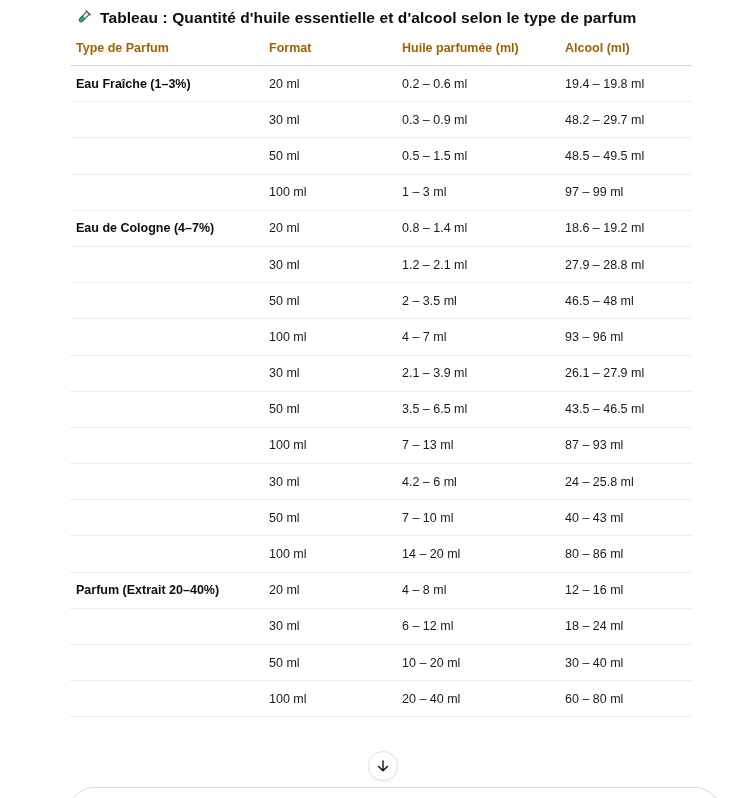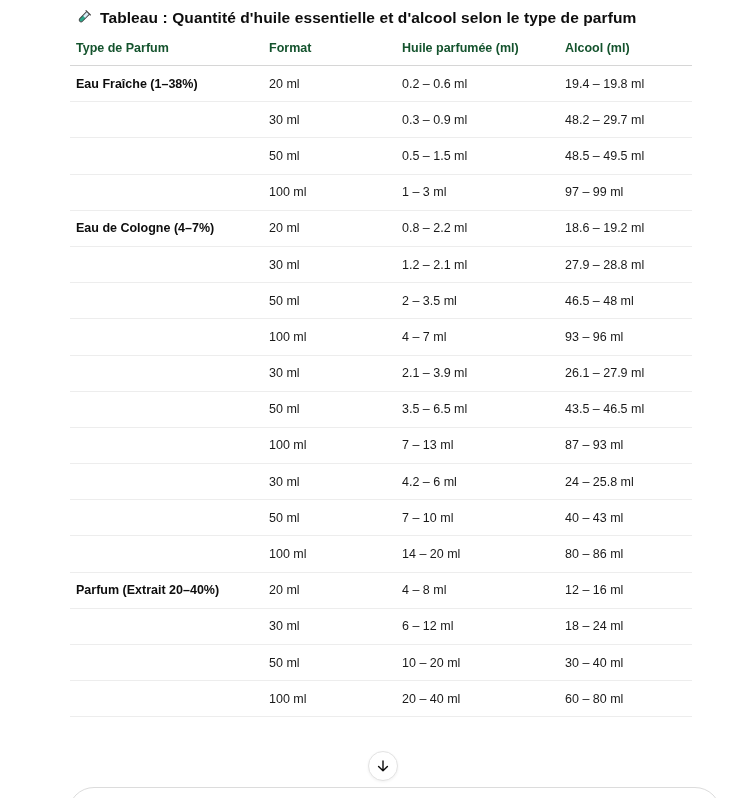--- a/index.html
+++ b/index.html
@@ -37,21 +37,21 @@
   }
   col.c1 { width: 193px; }
   col.c2 { width: 133px; }
   col.c3 { width: 163px; }
   col.c4 { width: 133px; }
 
   th {
     text-align: left;
     font-size: 12.5px;
     font-weight: 700;
-    color: #14532d;
+    color: #a16207;
     padding: 7px 6px 10px 6px;
     border-bottom: 1px solid #d6d6d6;
     white-space: nowrap;
   }
   td {
     font-size: 12.5px;
     font-weight: 400;
     color: #1a1a1a;
     height: 36.2px;
     box-sizing: border-box;
@@ -123,21 +123,21 @@
     <thead>
       <tr>
         <th>Type de Parfum</th>
         <th>Format</th>
         <th>Huile parfumée (ml)</th>
         <th>Alcool (ml)</th>
       </tr>
     </thead>
     <tbody>
     <tr>
-      <td class="cell-type">Eau Fraîche (1–38%)</td>
+      <td class="cell-type">Eau Fraîche (1–3%)</td>
       <td class="cell-format">20 ml</td>
       <td class="cell-huile">0.2 – 0.6 ml</td>
       <td class="cell-alcool">19.4 – 19.8 ml</td>
     </tr>
 
     <tr>
       <td class="cell-type"></td>
       <td class="cell-format">30 ml</td>
       <td class="cell-huile">0.3 – 0.9 ml</td>
       <td class="cell-alcool">48.2 – 29.7 ml</td>
@@ -153,21 +153,21 @@
     <tr>
       <td class="cell-type"></td>
       <td class="cell-format">100 ml</td>
       <td class="cell-huile">1 – 3 ml</td>
       <td class="cell-alcool">97 – 99 ml</td>
     </tr>
 
     <tr>
       <td class="cell-type">Eau de Cologne (4–7%)</td>
       <td class="cell-format">20 ml</td>
-      <td class="cell-huile">0.8 – 2.2 ml</td>
+      <td class="cell-huile">0.8 – 1.4 ml</td>
       <td class="cell-alcool">18.6 – 19.2 ml</td>
     </tr>
 
     <tr>
       <td class="cell-type"></td>
       <td class="cell-format">30 ml</td>
       <td class="cell-huile">1.2 – 2.1 ml</td>
       <td class="cell-alcool">27.9 – 28.8 ml</td>
     </tr>
 

